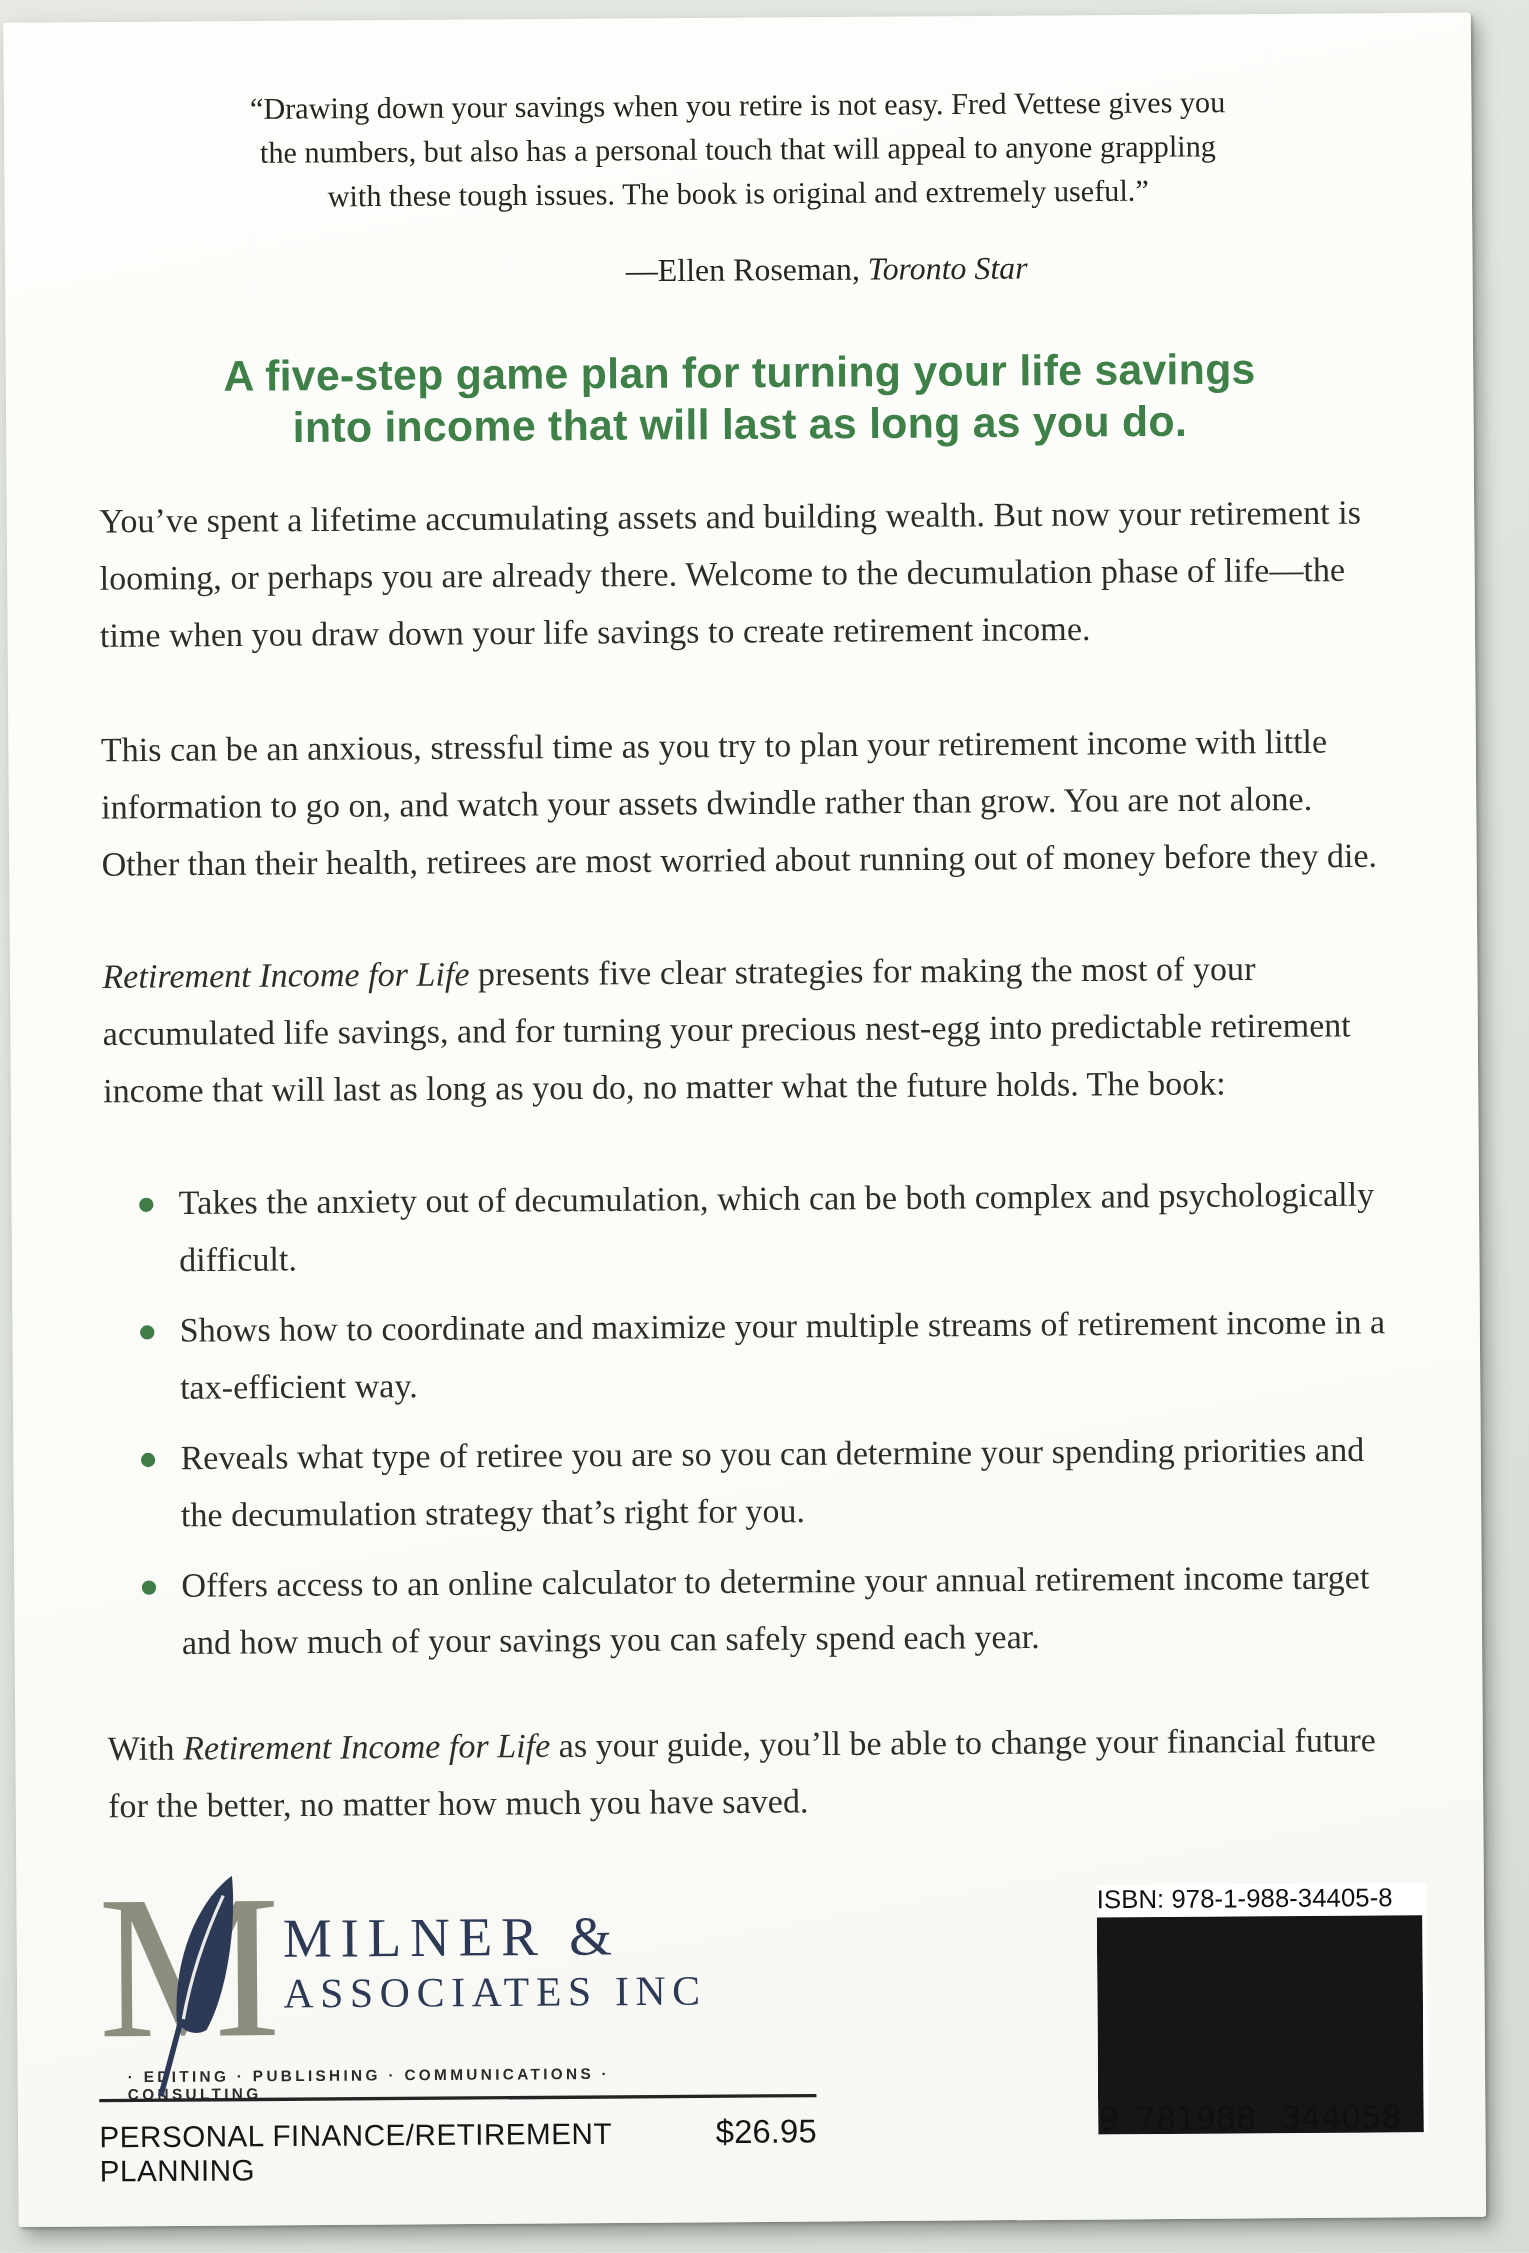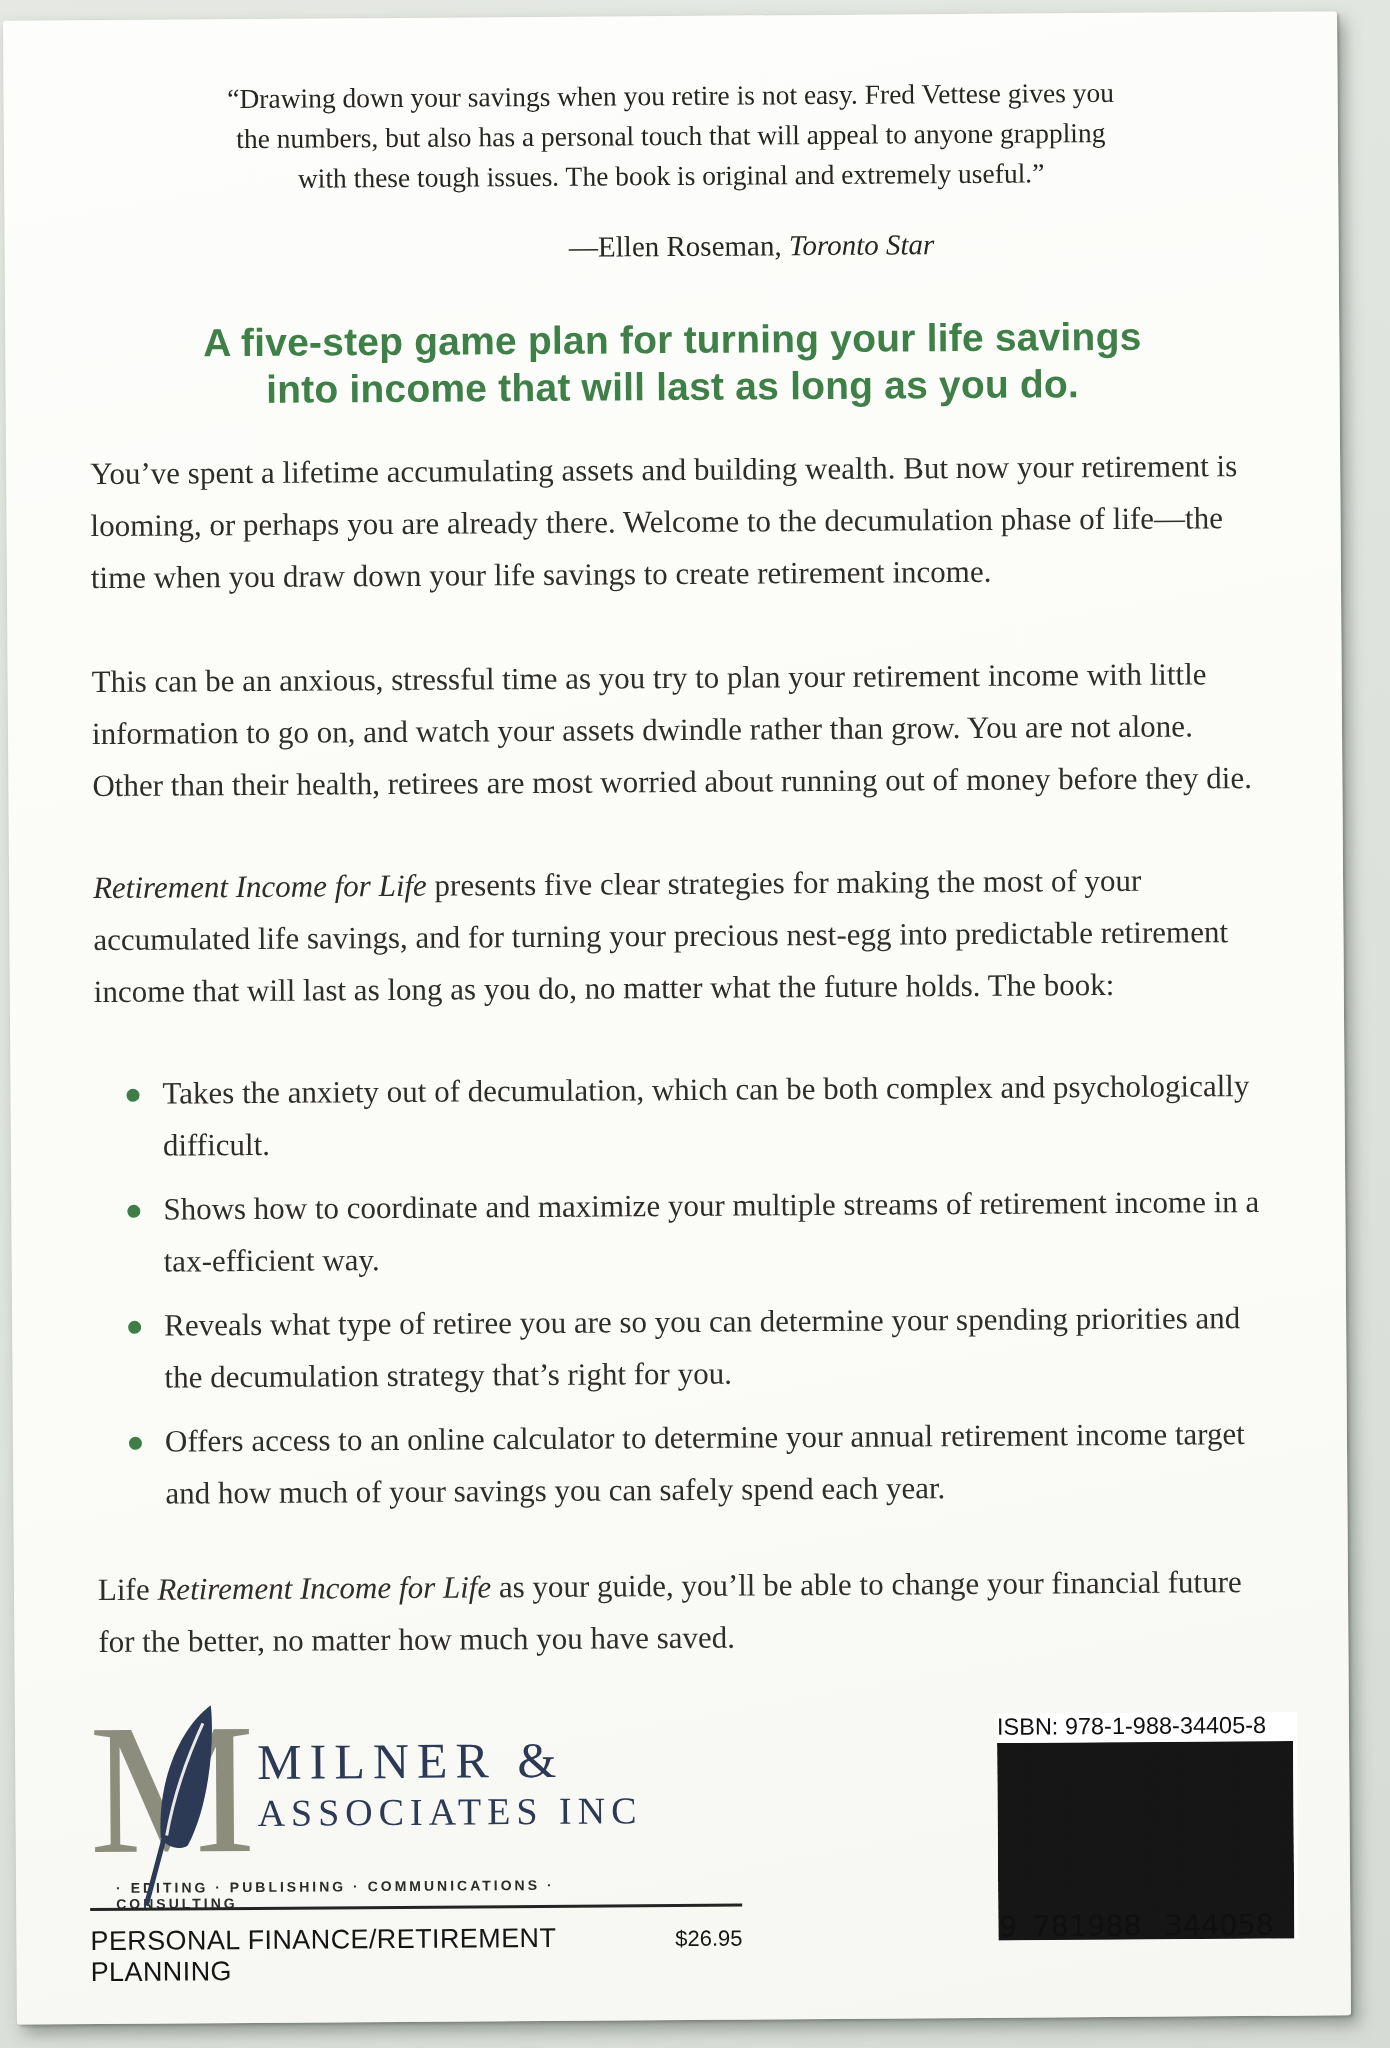--- a/index.html
+++ b/index.html
@@ -67,21 +67,21 @@
     color:#101010;white-space:nowrap;margin-bottom:2px;}
   .barcode-svg{display:block;}
   .barcode-svg rect{fill:#161616;}
   .barcode-svg text{font-family:"DejaVu Sans","Liberation Sans",sans-serif;font-size:29px;fill:#101010;}
 
   .rule{position:absolute;left:74px;top:1888px;width:652px;height:3px;background:#242424;}
   .category-row{position:absolute;left:74px;top:1906px;width:652px;display:flex;
     justify-content:space-between;align-items:baseline;
     font-family:"Liberation Sans","DejaVu Sans",sans-serif;color:#151515;}
   .category{font-size:27px;letter-spacing:.4px;}
-  .price{font-size:22px;}
+  .price{font-size:30px;}
 </style>
 </head>
 <body>
 
 <div class="photo">
   <div class="smudge s1"></div>
   <div class="smudge s2"></div>
   <div class="smudge s3"></div>
 
   <div class="cover">
@@ -111,21 +111,21 @@
       </div>
 
       <ul class="bullets">
           <li>Takes the anxiety out of decumulation, which can be both complex and psychologically difficult.</li>
           <li>Shows how to coordinate and maximize your multiple streams of retirement income in a tax-efficient way.</li>
           <li>Reveals what type of retiree you are so you can determine your spending priorities and the decumulation strategy that’s right for you.</li>
           <li>Offers access to an online calculator to determine your annual retirement income target and how much of your savings you can safely spend each year.</li>
         </ul>
 
       <div class="para closing" style="left:84px;">
-        <span>Life </span><span class="it">Retirement Income for Life</span><span> as your guide, you’ll be able to change your financial future for the better, no matter how much you have saved.</span>
+        <span>With </span><span class="it">Retirement Income for Life</span><span> as your guide, you’ll be able to change your financial future for the better, no matter how much you have saved.</span>
       </div>
 
       <div class="logo">
         <div class="logo-row">
           <div class="monogram">
             <span class="m">M</span>
             <svg width="92" height="212" viewBox="0 0 92 212">
               <path d="M74,6 C46,26 20,76 23,138 C30,149 42,151 50,146 C70,110 78,48 74,6 Z" fill="#2d3a55"></path>
               <path d="M66,24 C50,58 36,98 29,136" stroke="#e8e8e8" stroke-width="3" fill="none"></path>
               <path d="M26,140 L8,206" stroke="#2d3a55" stroke-width="5" fill="none"></path>

